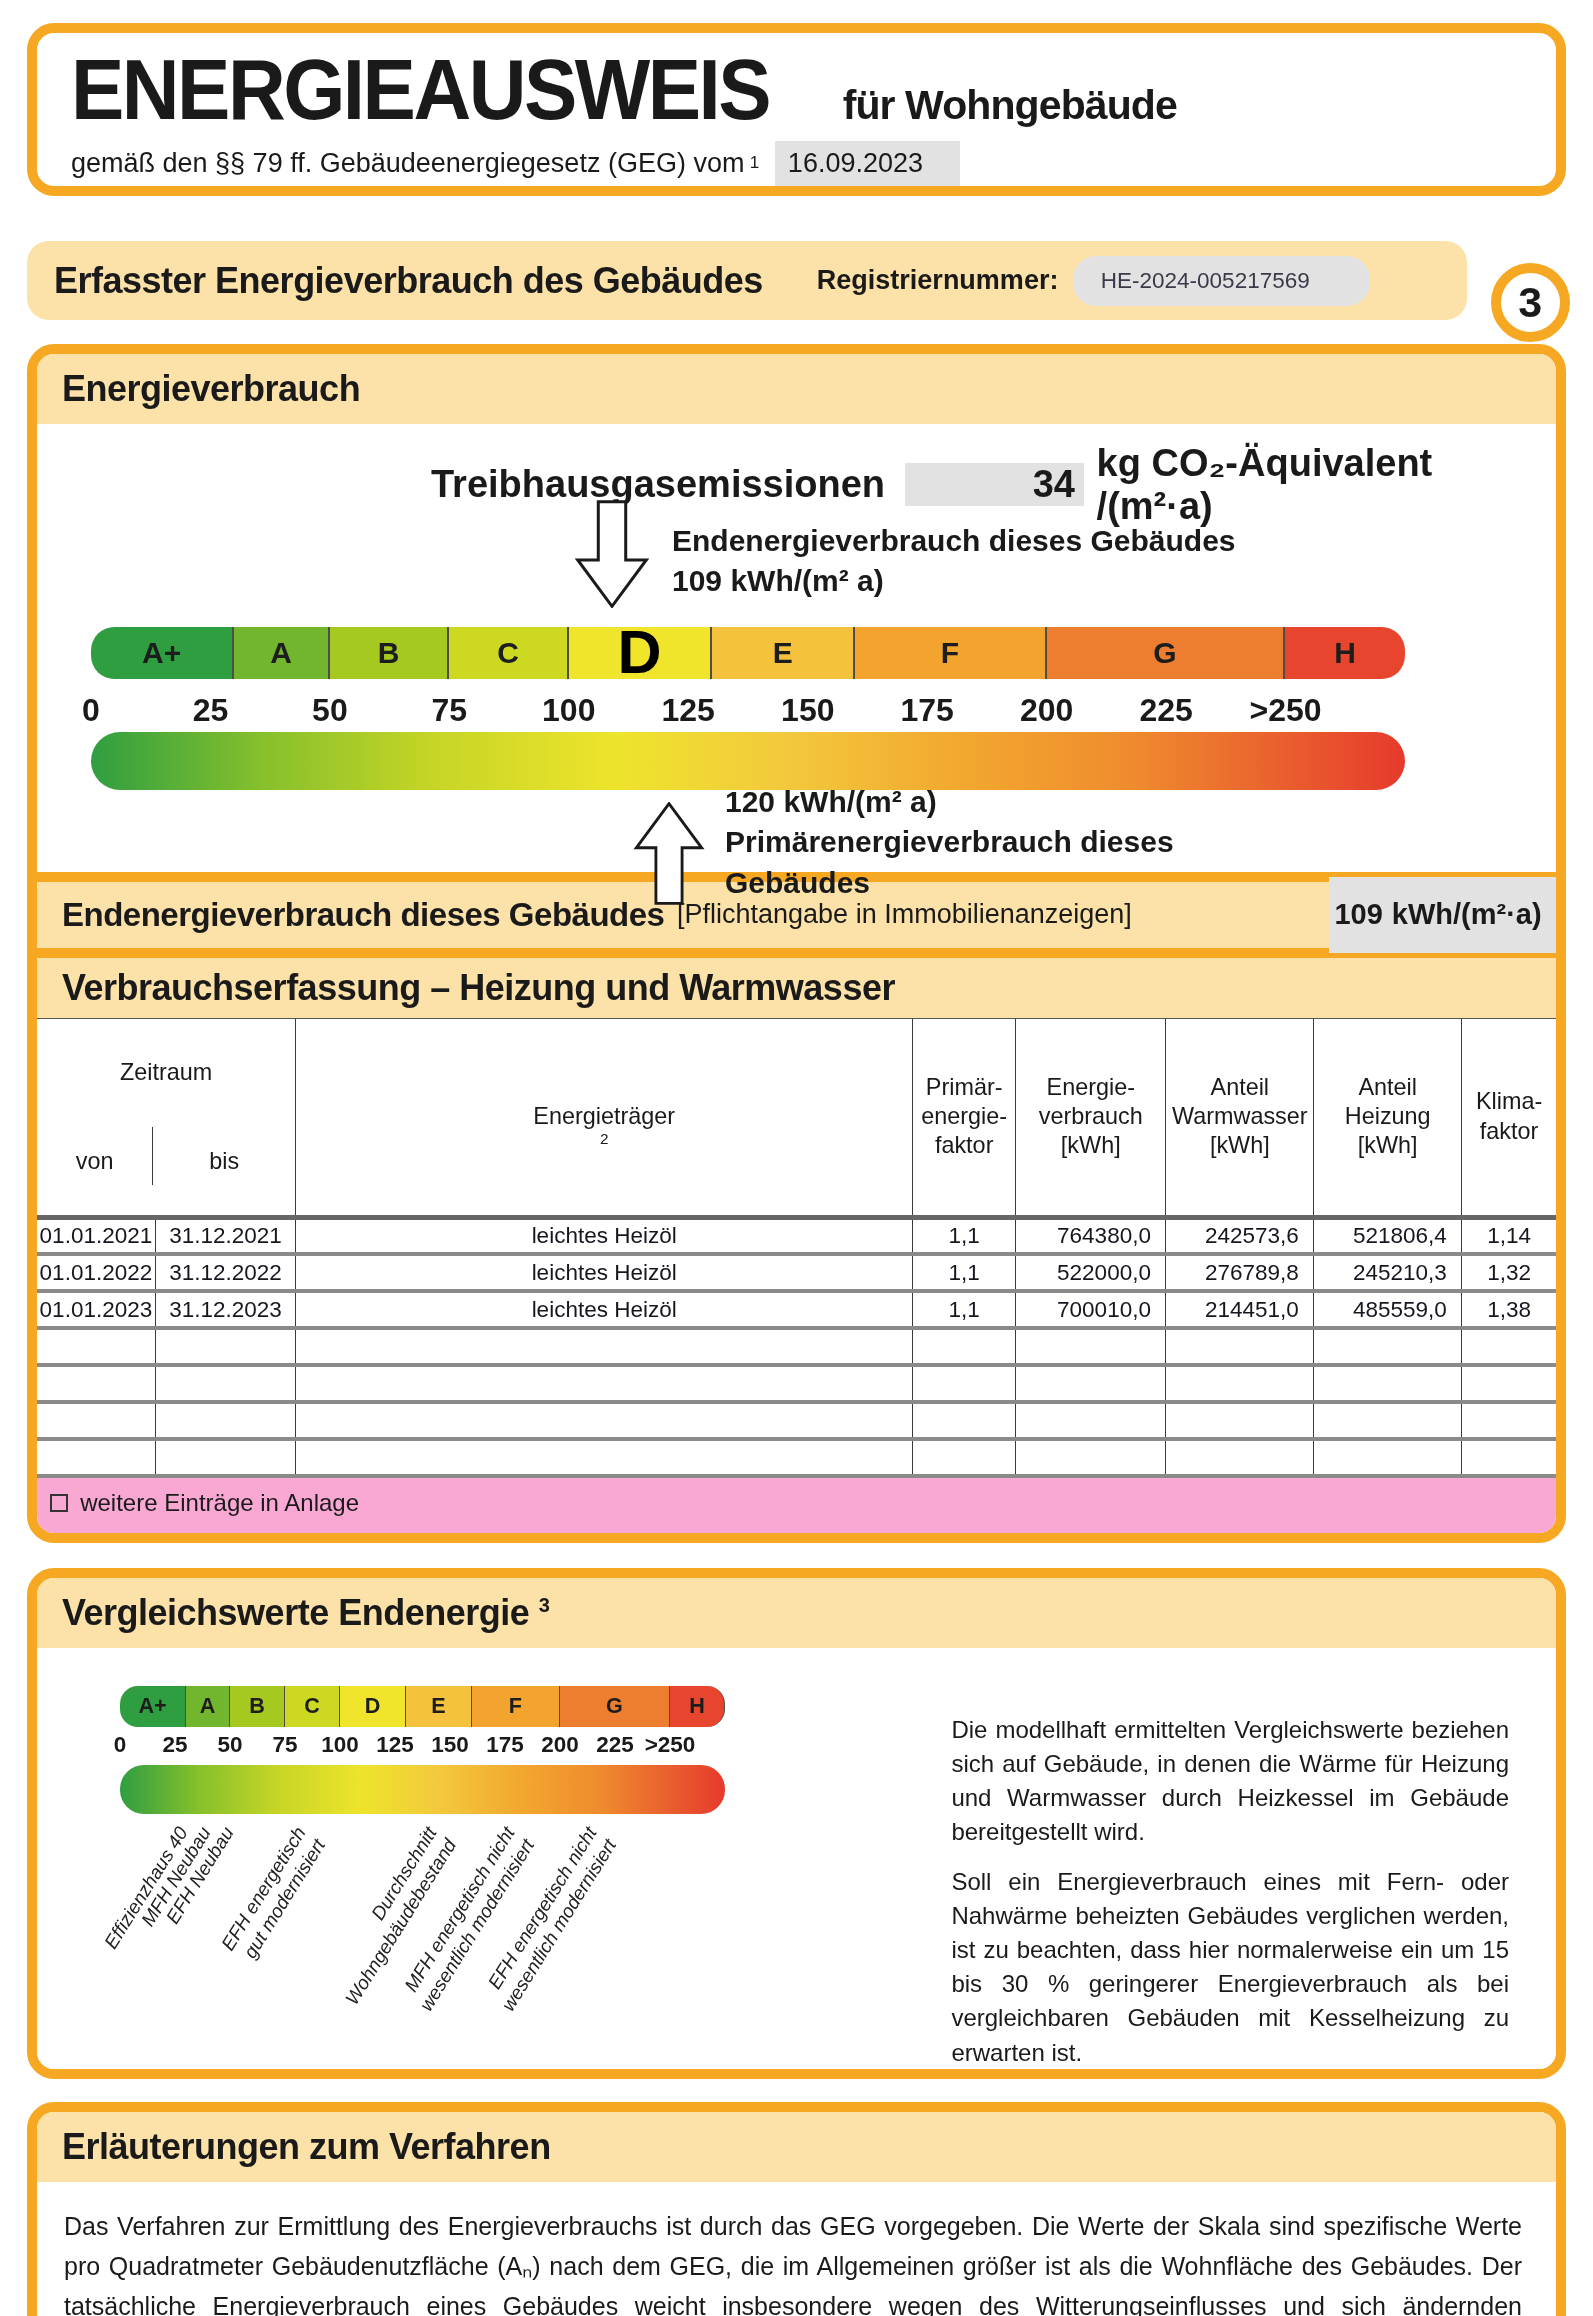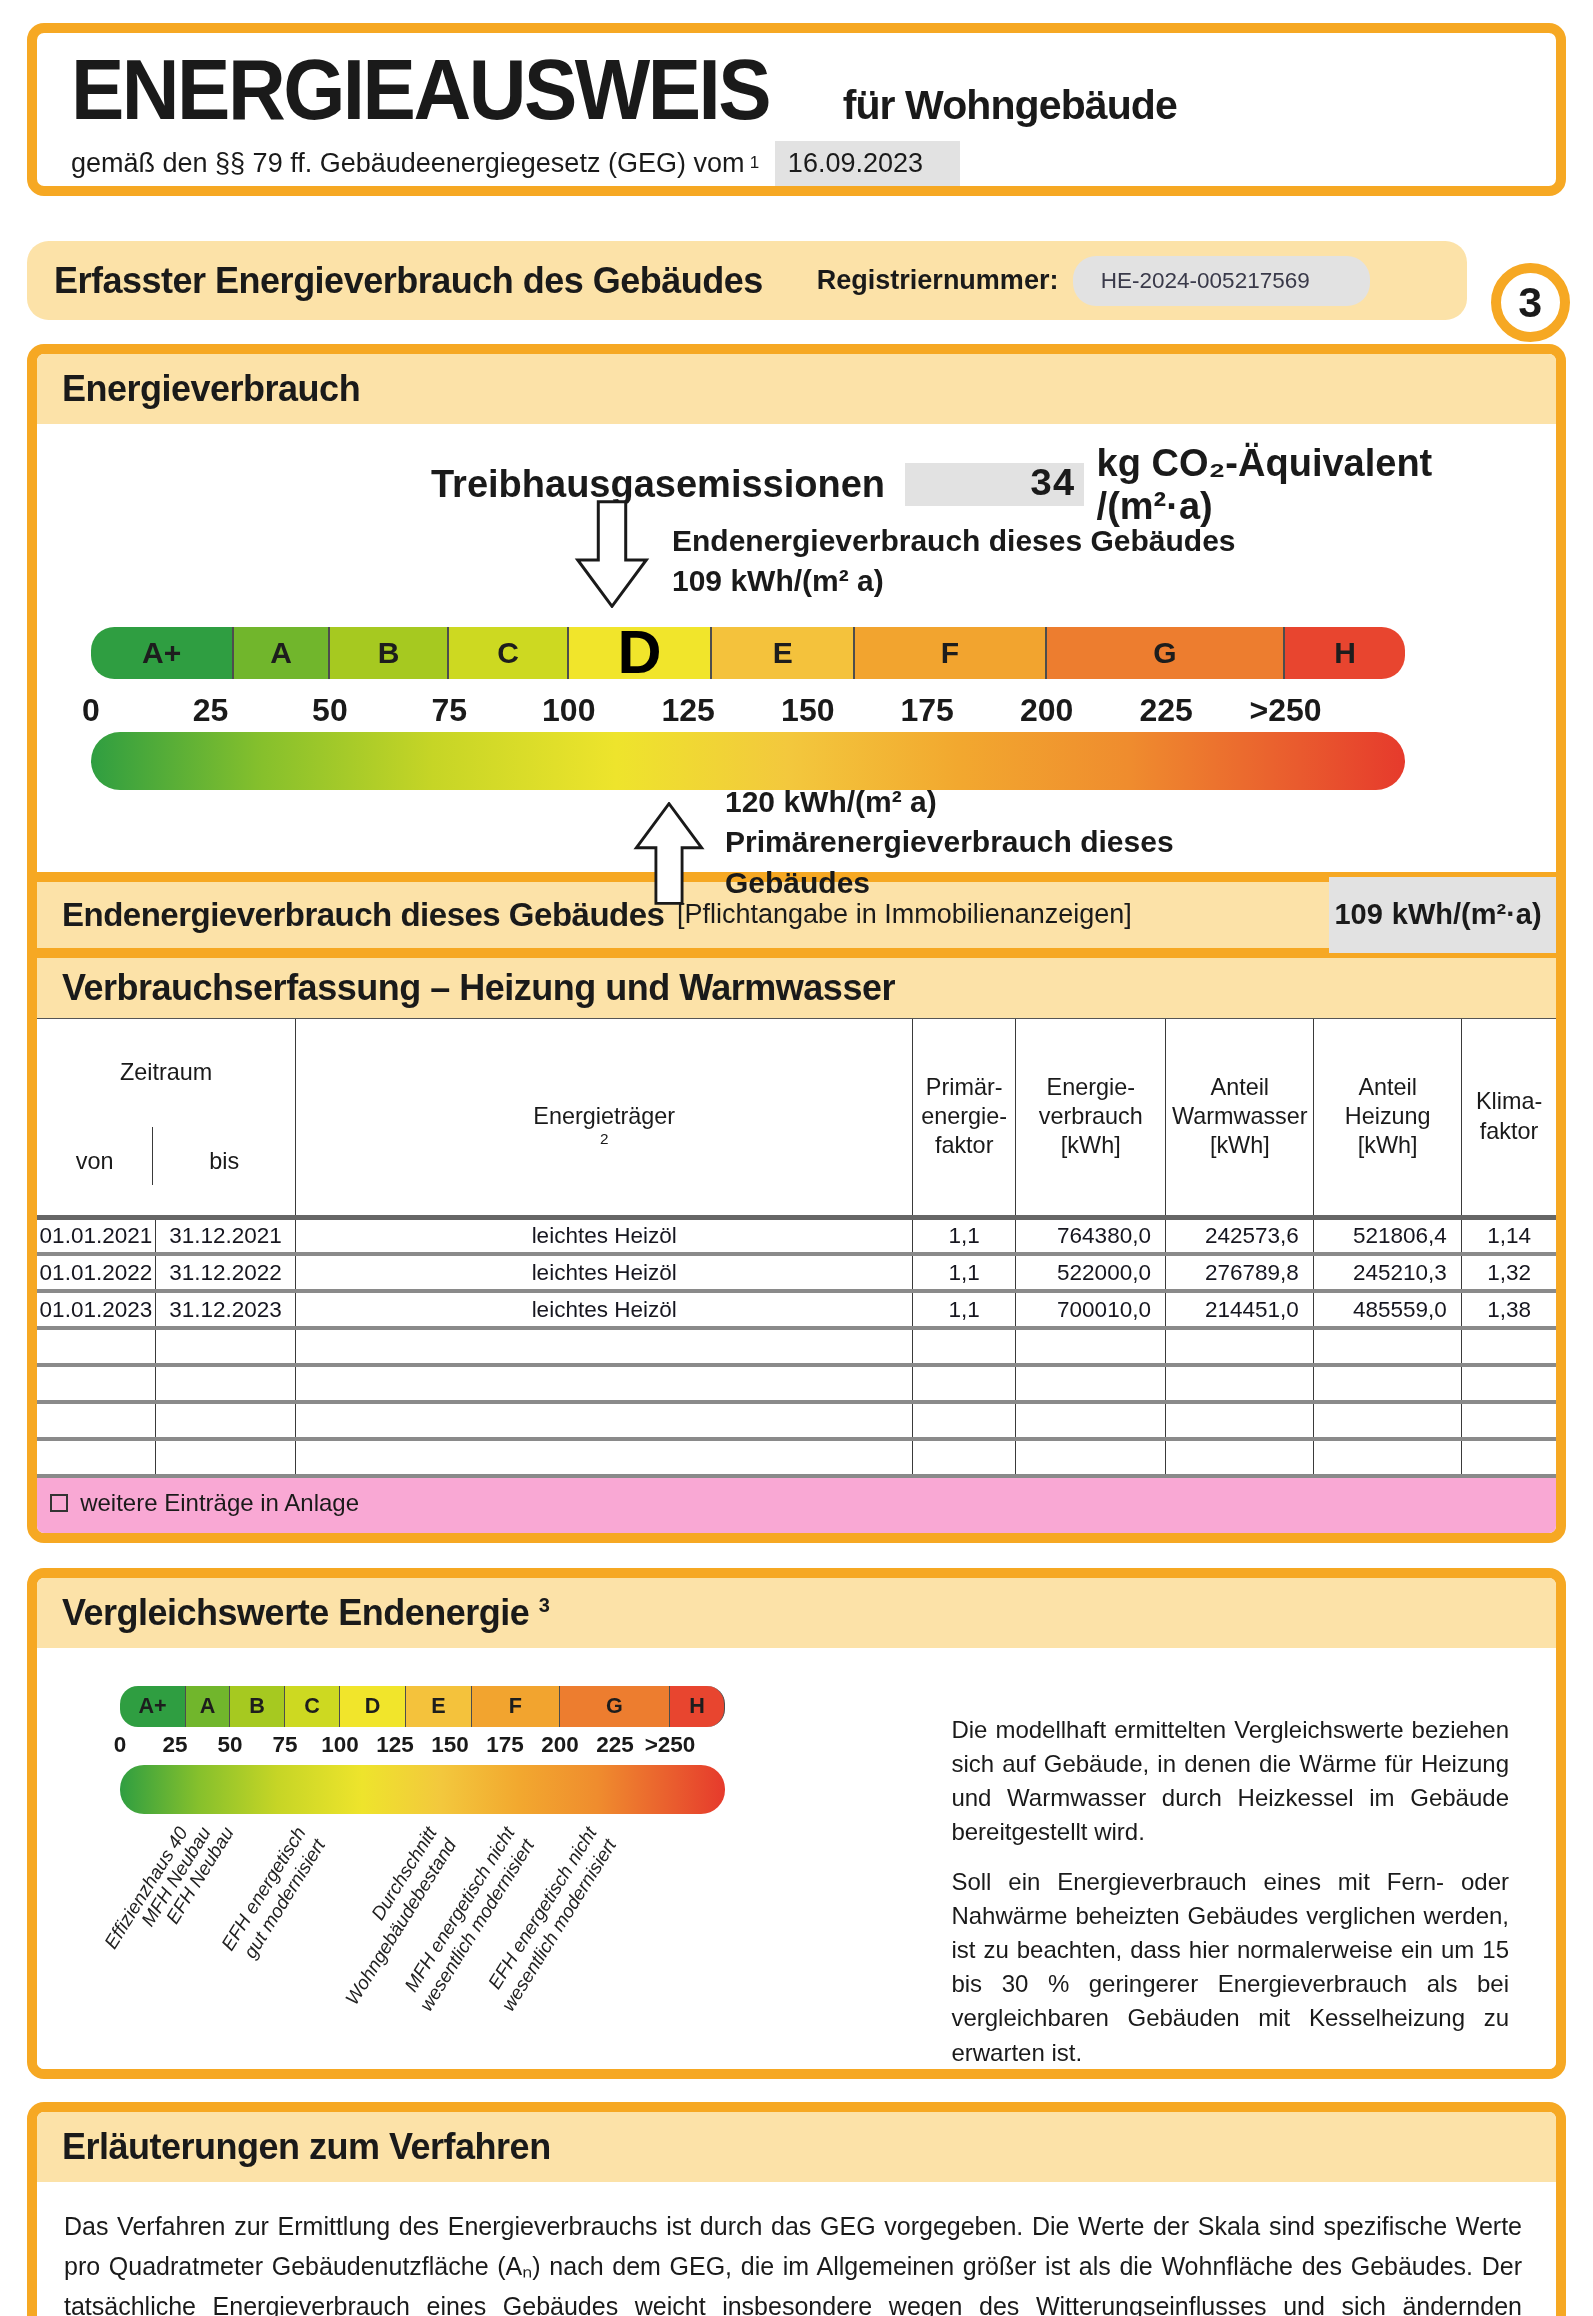--- a/index.html
+++ b/index.html
@@ -5,21 +5,21 @@
   * { margin:0; padding:0; box-sizing:border-box; }
   html,body { background:#fff; }
   body {
     width:1593px; height:2317px;
     font-family:"Liberation Sans", sans-serif;
     color:#1a1a1a; position:relative; overflow:hidden;
   }
   .page { width:1593px; height:2317px; padding-top:23.4px; position:relative; }
 
   
-  .card { margin:0 27px; border:10.8px solid #F6A823; border-radius:17px; overflow:hidden; background:#fff; }
+  .card { margin:0 27px; border:10.8px solid #F6A823; border-radius:27px; overflow:hidden; background:#fff; }
   .strip { background:#FCE2A8; height:70px; display:flex; align-items:center; padding-left:25px; }
   .strip .h { font-size:36px; font-weight:bold; letter-spacing:-0.5px; }
   .divider-top { border-top:10.8px solid #F6A823; }
   .greybox { background:#E2E2E2; }
 
   
   .header-card { height:173px; padding:12.6px 0 0 34px; }
   .title-row { display:flex; align-items:baseline; }
   .main-title { font-size:86px; font-weight:bold; letter-spacing:-2.7px; display:inline-block; transform:scaleX(0.93); transform-origin:left bottom; line-height:1.0; }
   .sub-title { font-size:41px; font-weight:bold; margin-left:21px; letter-spacing:-0.9px; }
@@ -31,21 +31,21 @@
   .section-bar { margin:45px 0 0 27px; width:1440px; height:79px; background:#FCE2A8; border-radius:21.6px; display:flex; align-items:center; padding:0 27px; }
   .section-bar .t { font-size:36px; font-weight:bold; letter-spacing:-0.5px; }
   .section-bar .reg-l { font-size:27px; font-weight:bold; margin-left:54px; white-space:nowrap; }
   .reg-box { width:297px; height:50px; margin-left:14.4px; display:flex; align-items:center; padding-left:28px; font-size:22.5px; color:#3a3a4a;border-radius:23px; }
   .page-badge { position:absolute; top:263px; right:23.4px; width:79px; height:79px; border:10px solid #F6A823; border-radius:50%; background:#fff; display:flex; align-items:center; justify-content:center; font-size:43px; font-weight:bold; }
 
   
   .energy-card { margin-top:23.4px; }
   .chart { position:relative; height:448px; background:#fff; }
   .ghg-row { position:absolute; top:18px; left:394px; display:flex; align-items:center; font-size:38px; font-weight:bold; }
-  .ghg-box { width:180px; height:43px; margin-left:20px; display:flex; align-items:center; justify-content:flex-end; padding-right:9px;font-family:Liberation Mono, monospace; }
+  .ghg-box { width:180px; height:43px; margin-left:20px; display:flex; align-items:center; justify-content:flex-end; padding-right:9px; }
   .ghg-unit { margin-left:12.6px; }
   .arrow-svg { position:absolute; }
   .end-text { position:absolute; left:635px; top:97px; font-size:30px; font-weight:bold; line-height:1.35; white-space:pre-line; }
 
   .scale-wrap { position:absolute; left:54px; width:1314px; }
   .letters { display:flex; height:52px; }
   .seg { display:flex; align-items:center; justify-content:center; font-size:30px; font-weight:bold; color:#1d1d1d; border-right:2.7px solid #4d4d4d; overflow:visible; }
   .seg:last-child { border-right:none; }
   .seg.first { border-radius:23.4px 0 0 23.4px; }
   .seg.last { border-radius:0 23.4px 23.4px 0; }

